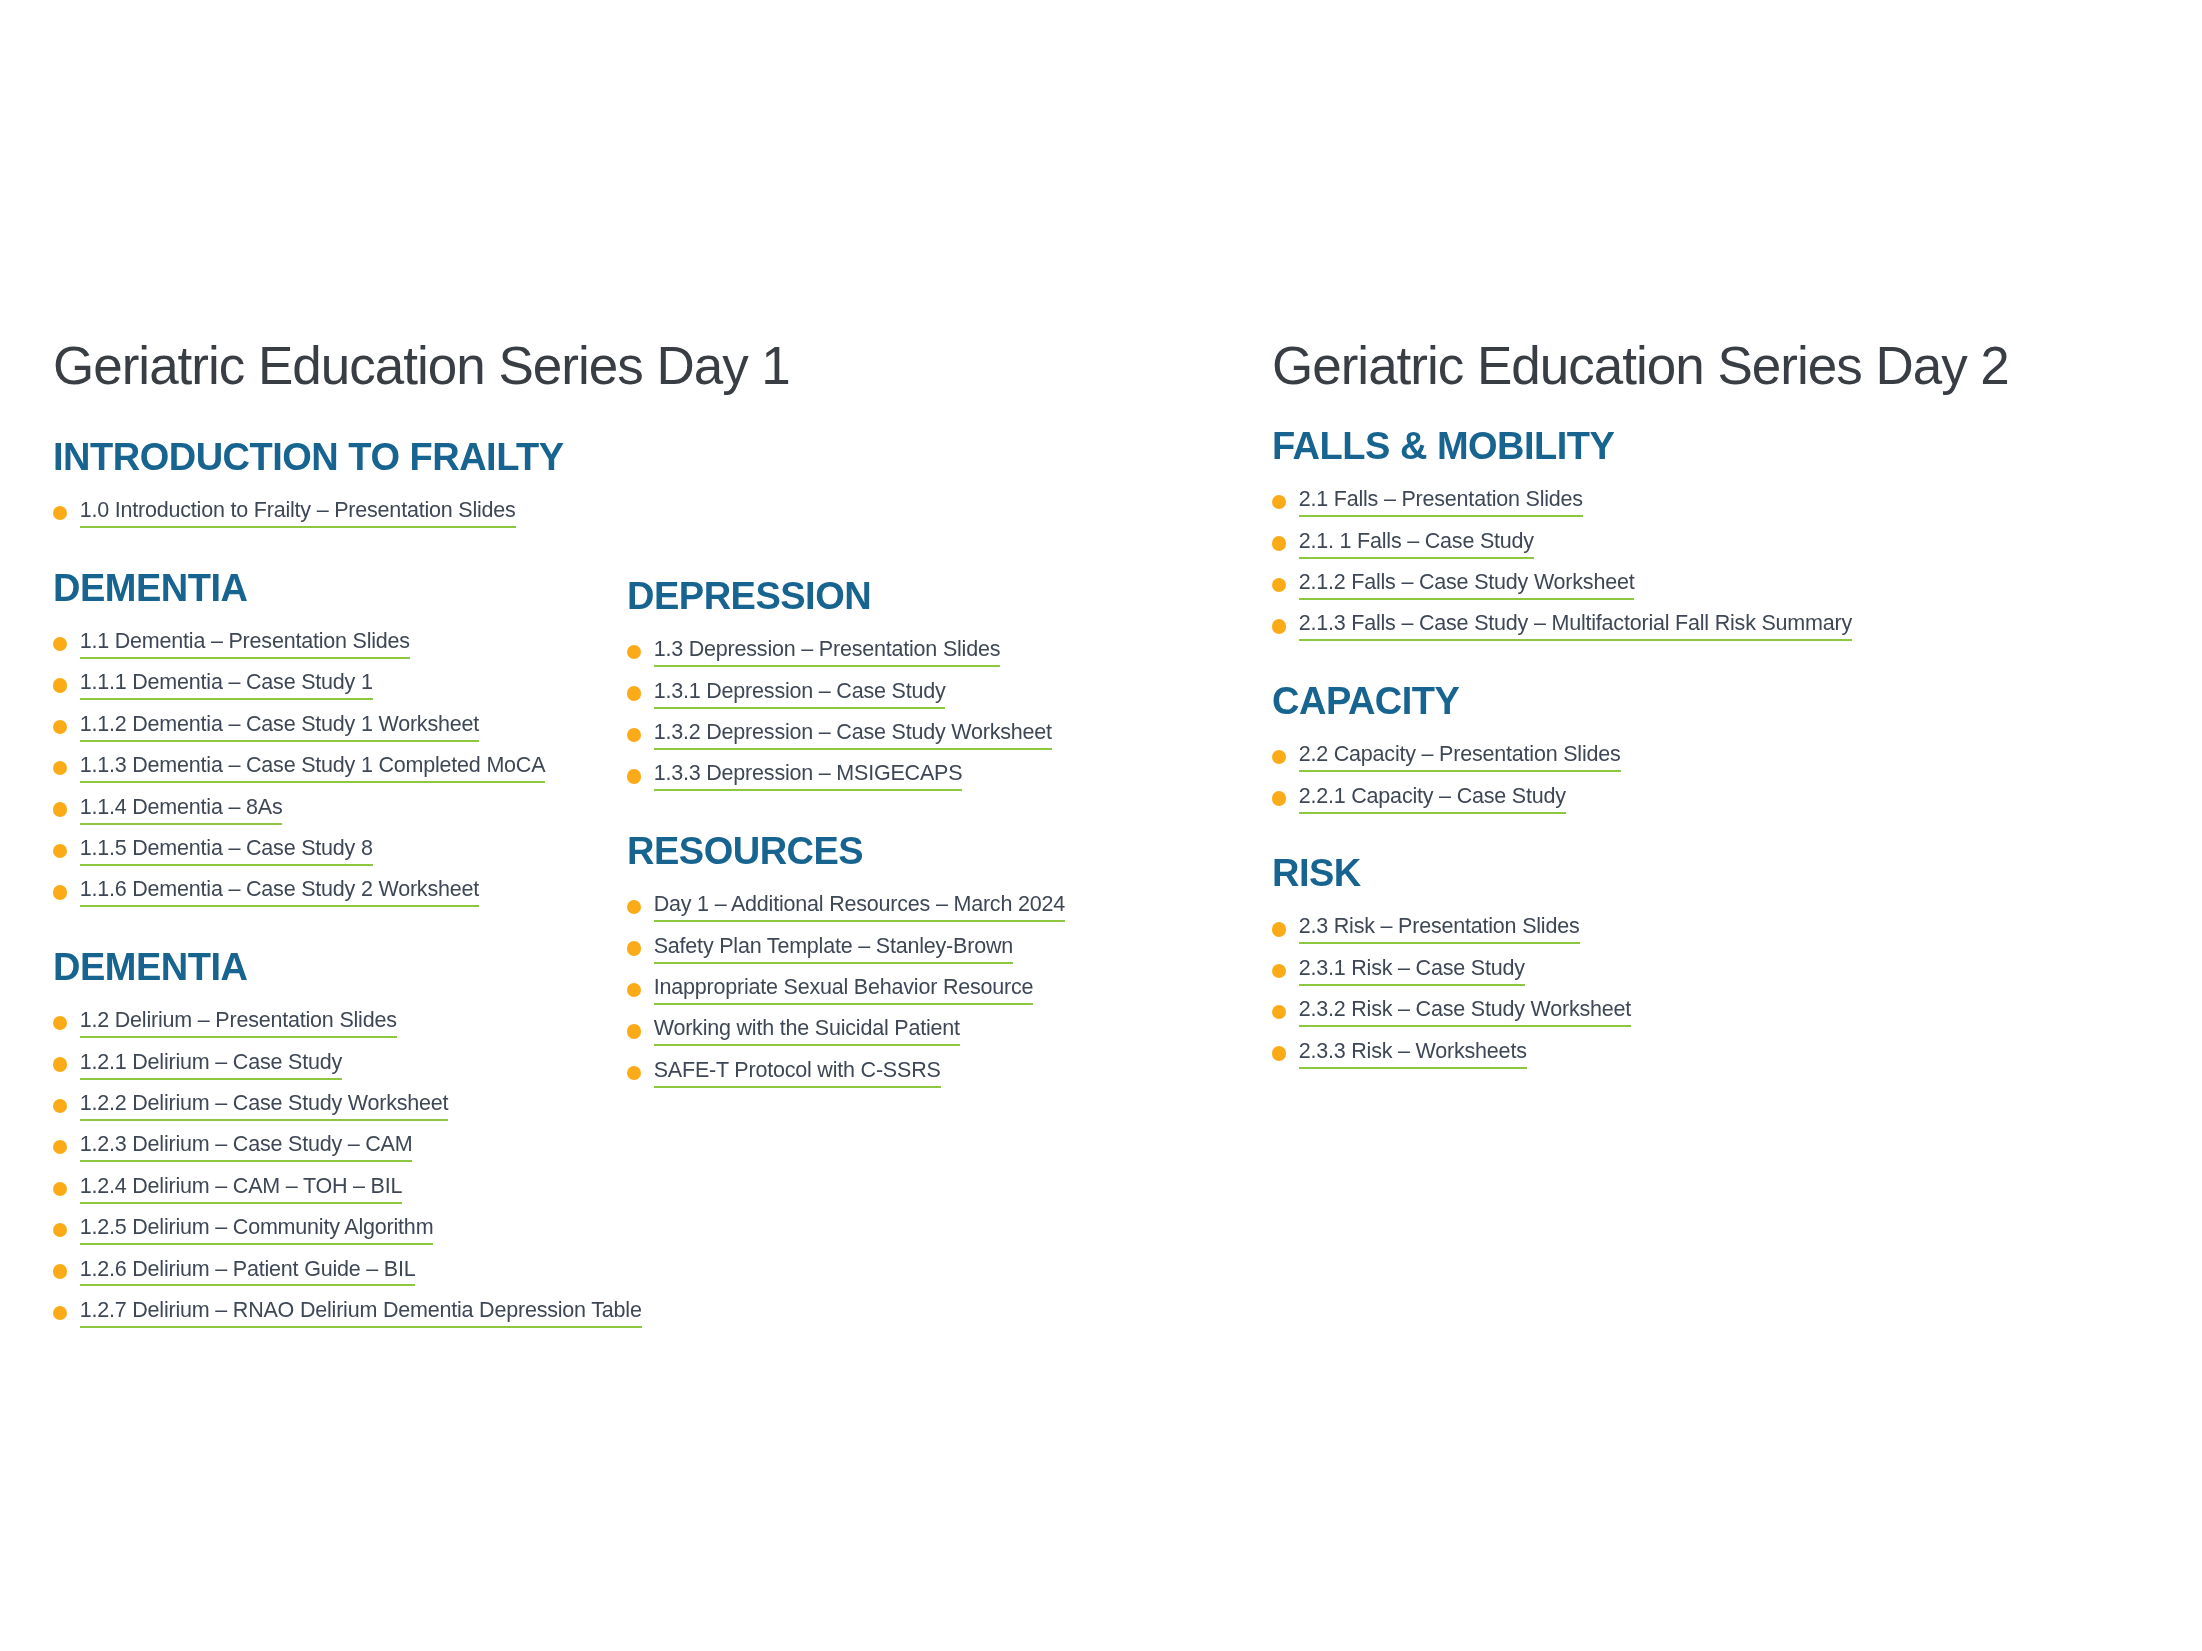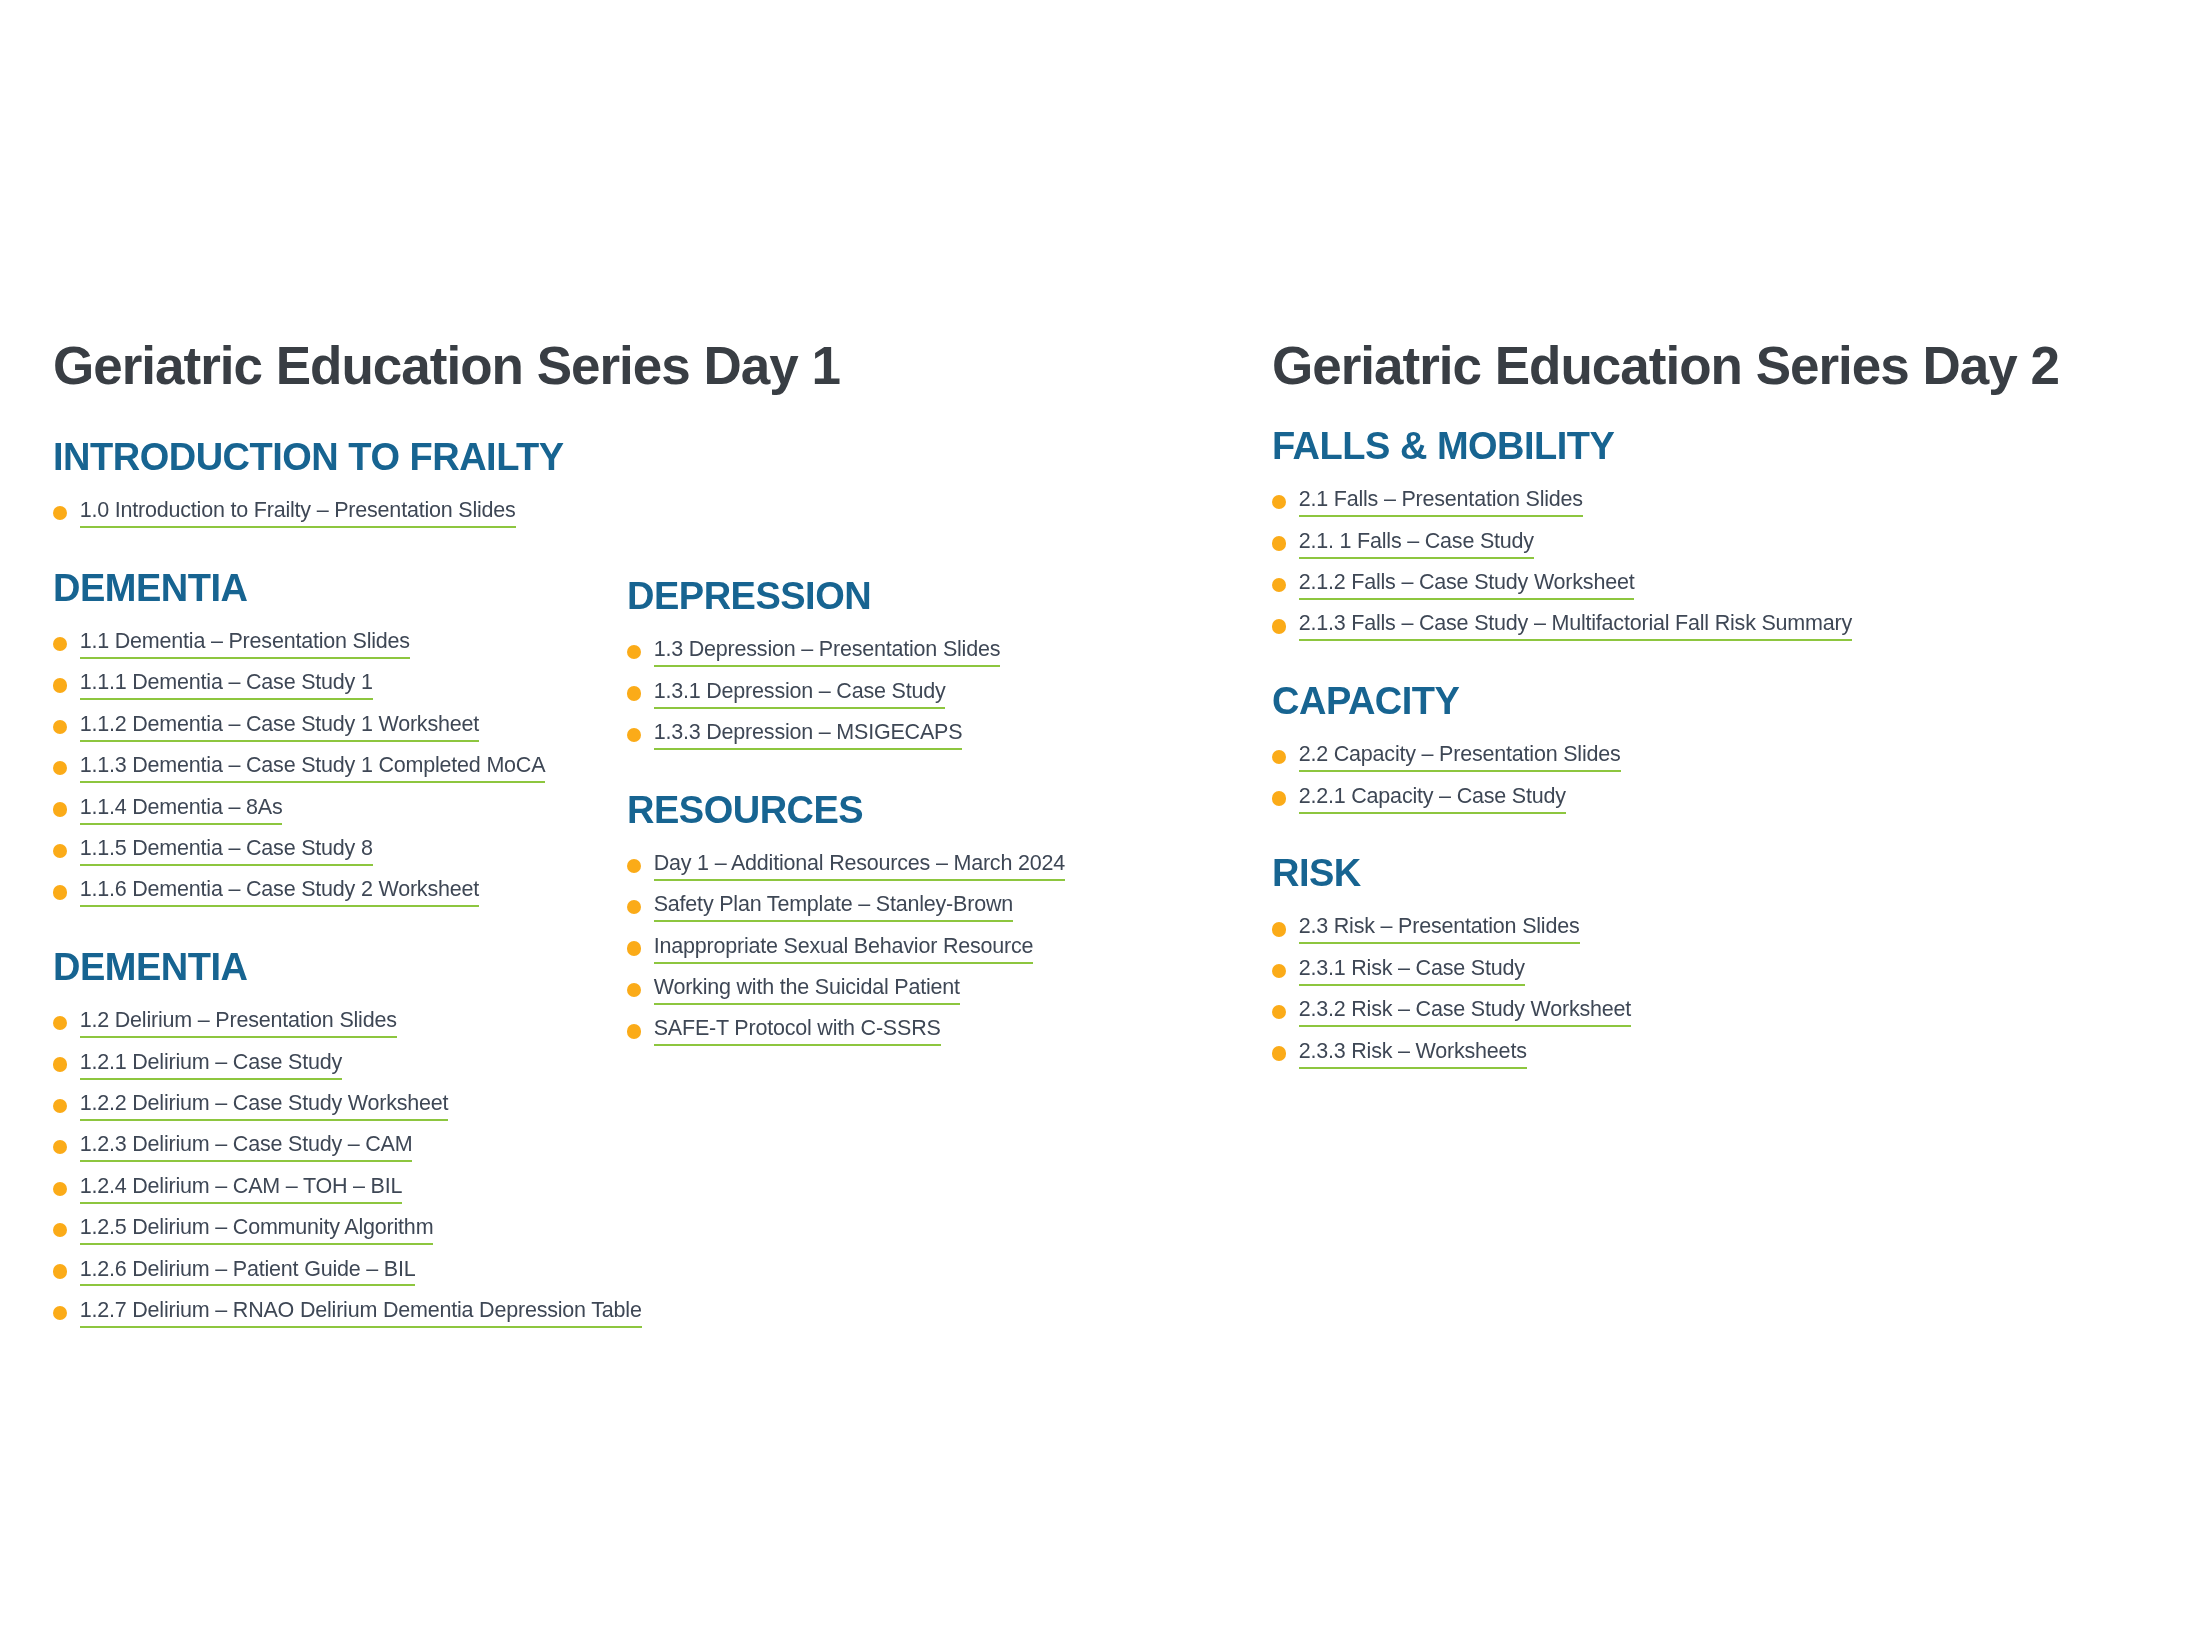--- a/index.html
+++ b/index.html
@@ -12,21 +12,21 @@
     padding: 336px 38px 0 53px;
     overflow: hidden;
   }
   .wrap { display: flex; align-items: flex-start; }
   .day-panel { flex: none; }
   #day1-panel { width: 1219px; }
   #day2-panel { flex: 1; }
   h1.day-title {
     font-size: 53px;
     line-height: 1.15;
-    font-weight: bold;
+    font-weight: normal;
     color: #393e44;
     letter-spacing: -1px;
     margin: 0 0 29px 0;
   }
   .cols { display: flex; align-items: flex-start; }
   .col-a { width: 574px; flex: none; }
   .col-b { flex: 1; padding-top: 139px; min-width: 0; }
   section.section { display: block; margin-top: 11px; }
   h2.section-heading {
     font-size: 38px;
@@ -160,20 +160,24 @@
               <li>
                 <span class="bullet"></span>
                 <a class="resource-link" href="#">1.3 Depression – Presentation Slides</a>
               </li>
               <li>
                 <span class="bullet"></span>
                 <a class="resource-link" href="#">1.3.1 Depression – Case Study</a>
               </li>
               <li>
                 <span class="bullet"></span>
+                <a class="resource-link" href="#">1.3.2 Depression – Case Study Worksheet</a>
+              </li>
+              <li>
+                <span class="bullet"></span>
                 <a class="resource-link" href="#">1.3.3 Depression – MSIGECAPS</a>
               </li>
             </ul>
           </section>
           <section class="section">
             <h2 class="section-heading">RESOURCES</h2>
             <ul class="resource-list">
               <li>
                 <span class="bullet"></span>
                 <a class="resource-link" href="#">Day 1 – Additional Resources – March 2024</a>

